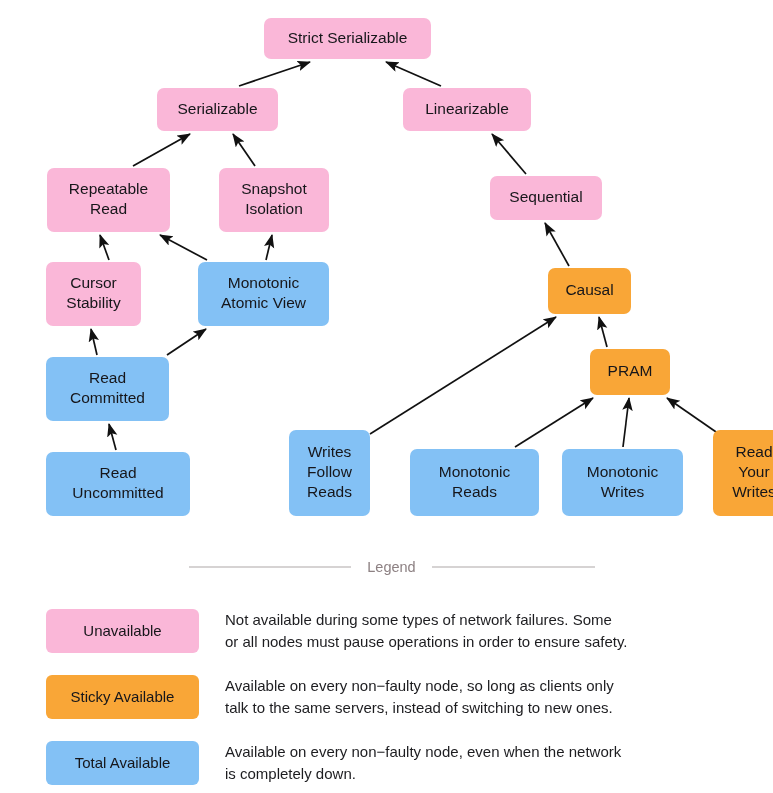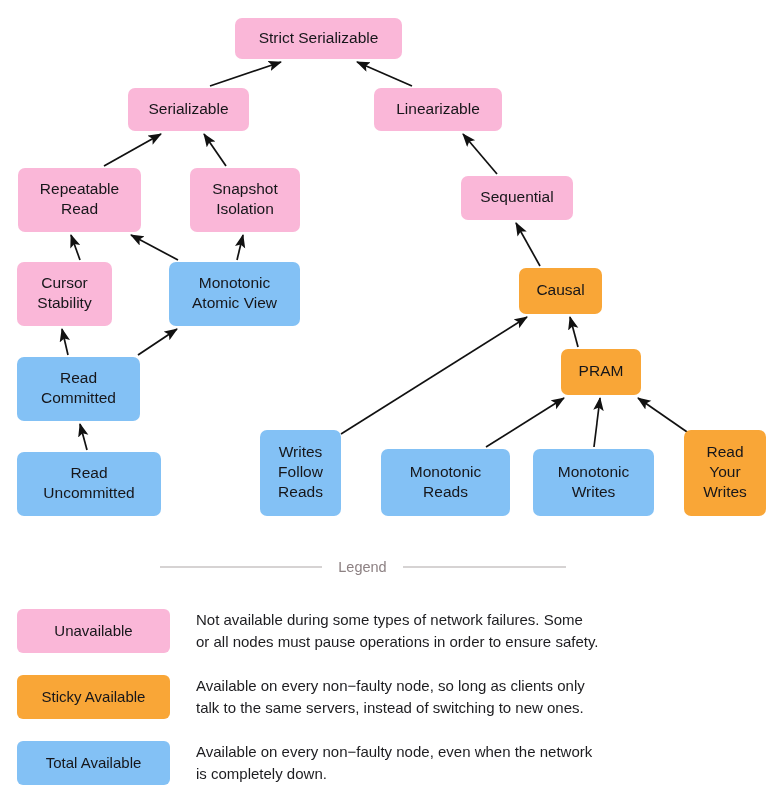--- a/index.html
+++ b/index.html
@@ -12,20 +12,21 @@
     height: 793px;
     font-family: "Liberation Sans", sans-serif;
     overflow: hidden;
     position: relative;
   }
   #diagram-root {
     position: absolute;
     left: 0; top: 0;
     width: 633px;
     height: 793px;
+    padding-left: 29px;
   }
   .node-rect { stroke: none; }
   .node-label {
     font-family: "Liberation Sans", sans-serif;
     font-size: 15.5px;
     fill: #16161a;
     text-anchor: middle;
     dominant-baseline: middle;
   }
   .edge-line {

